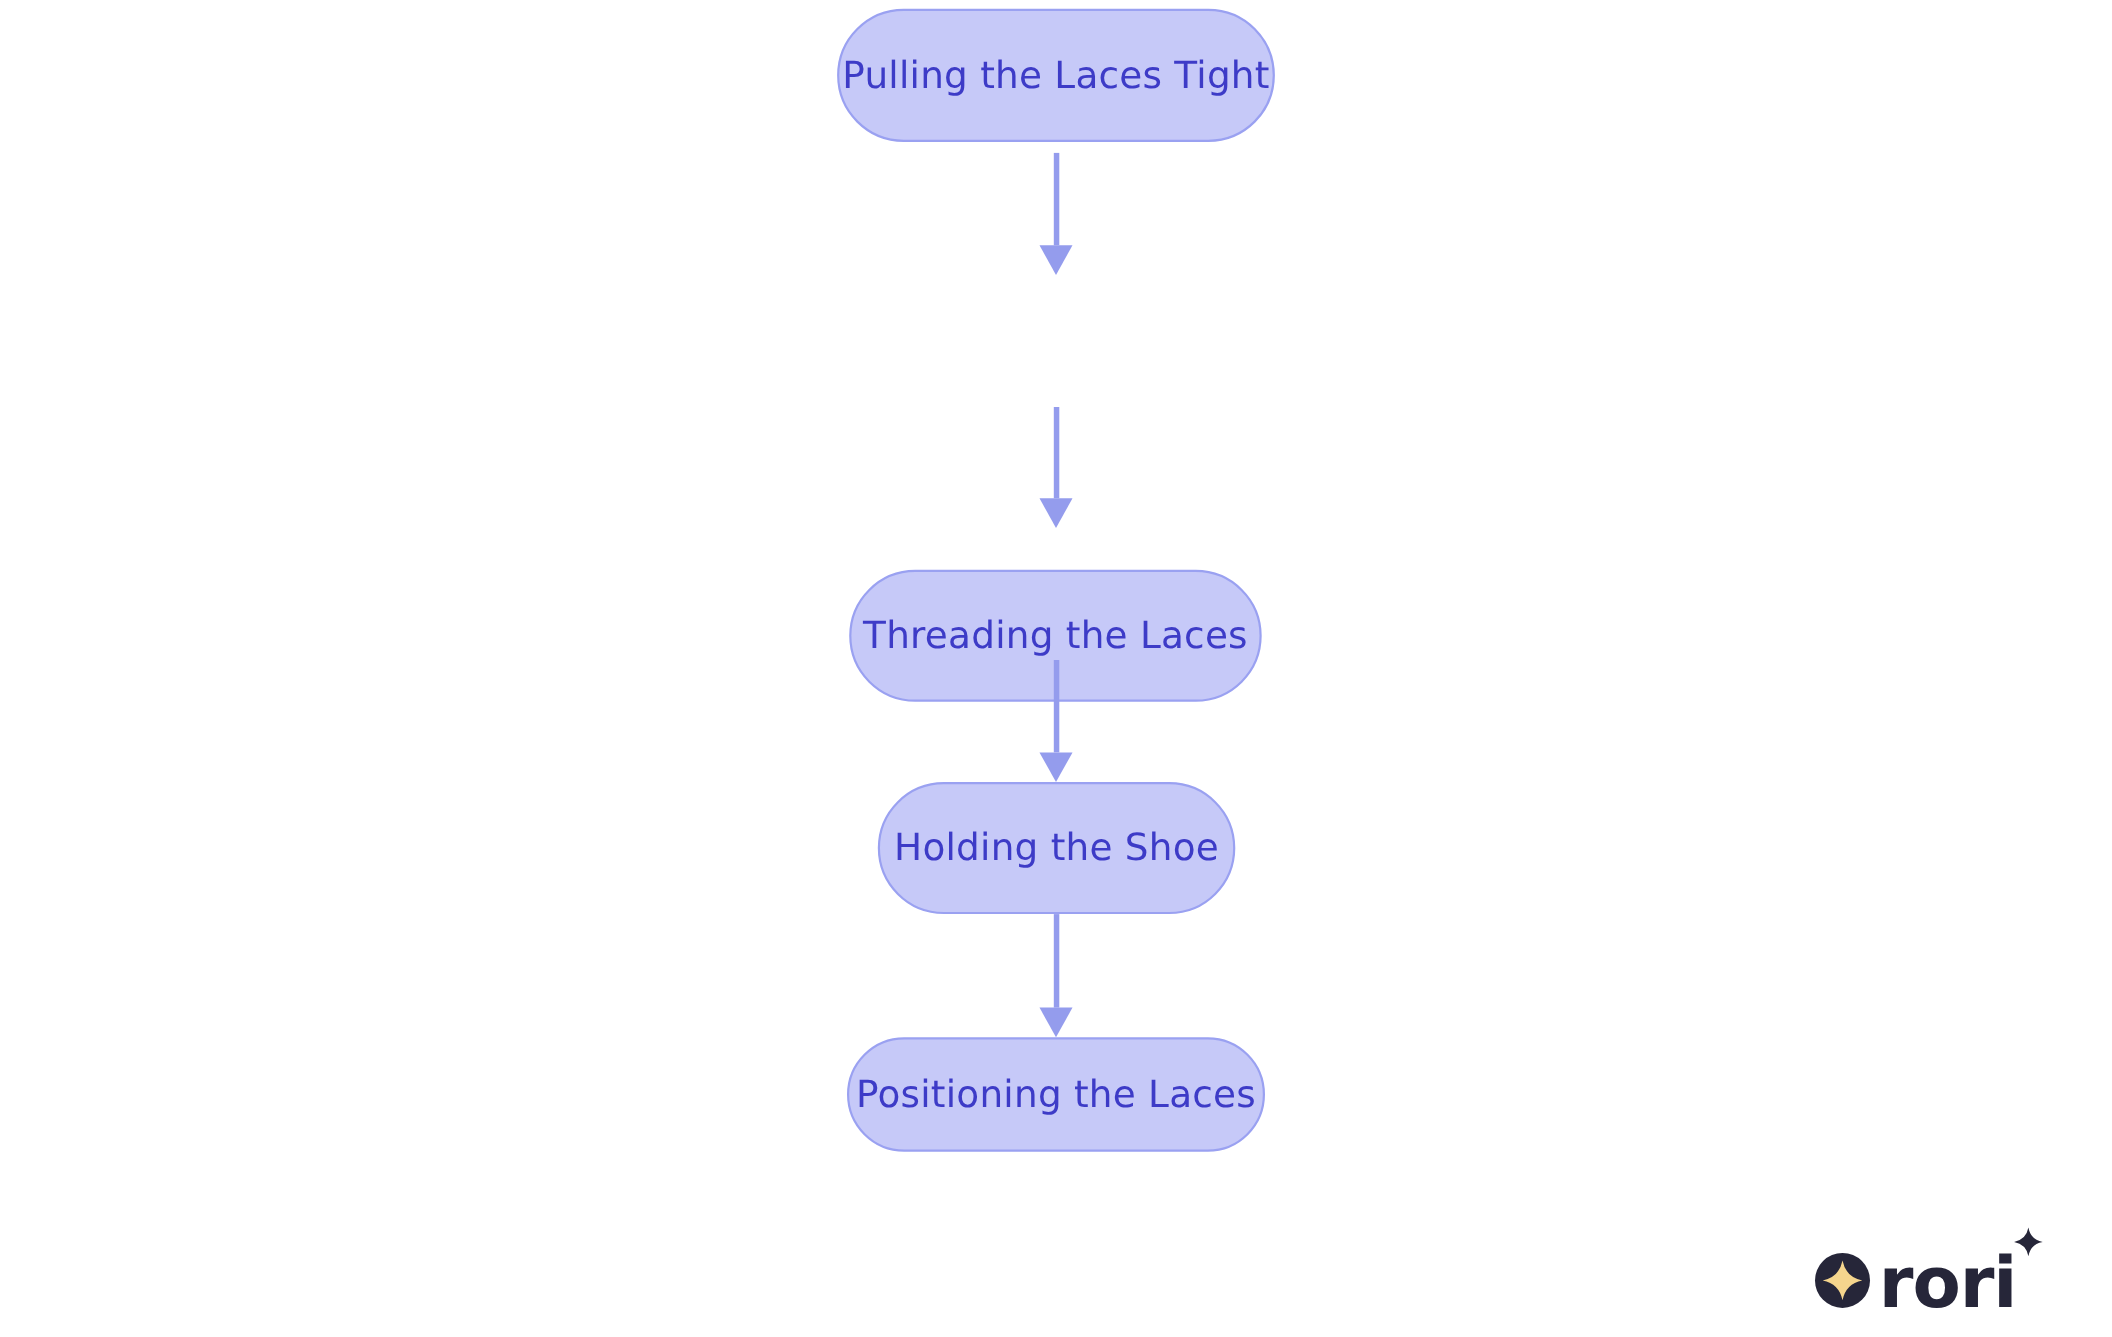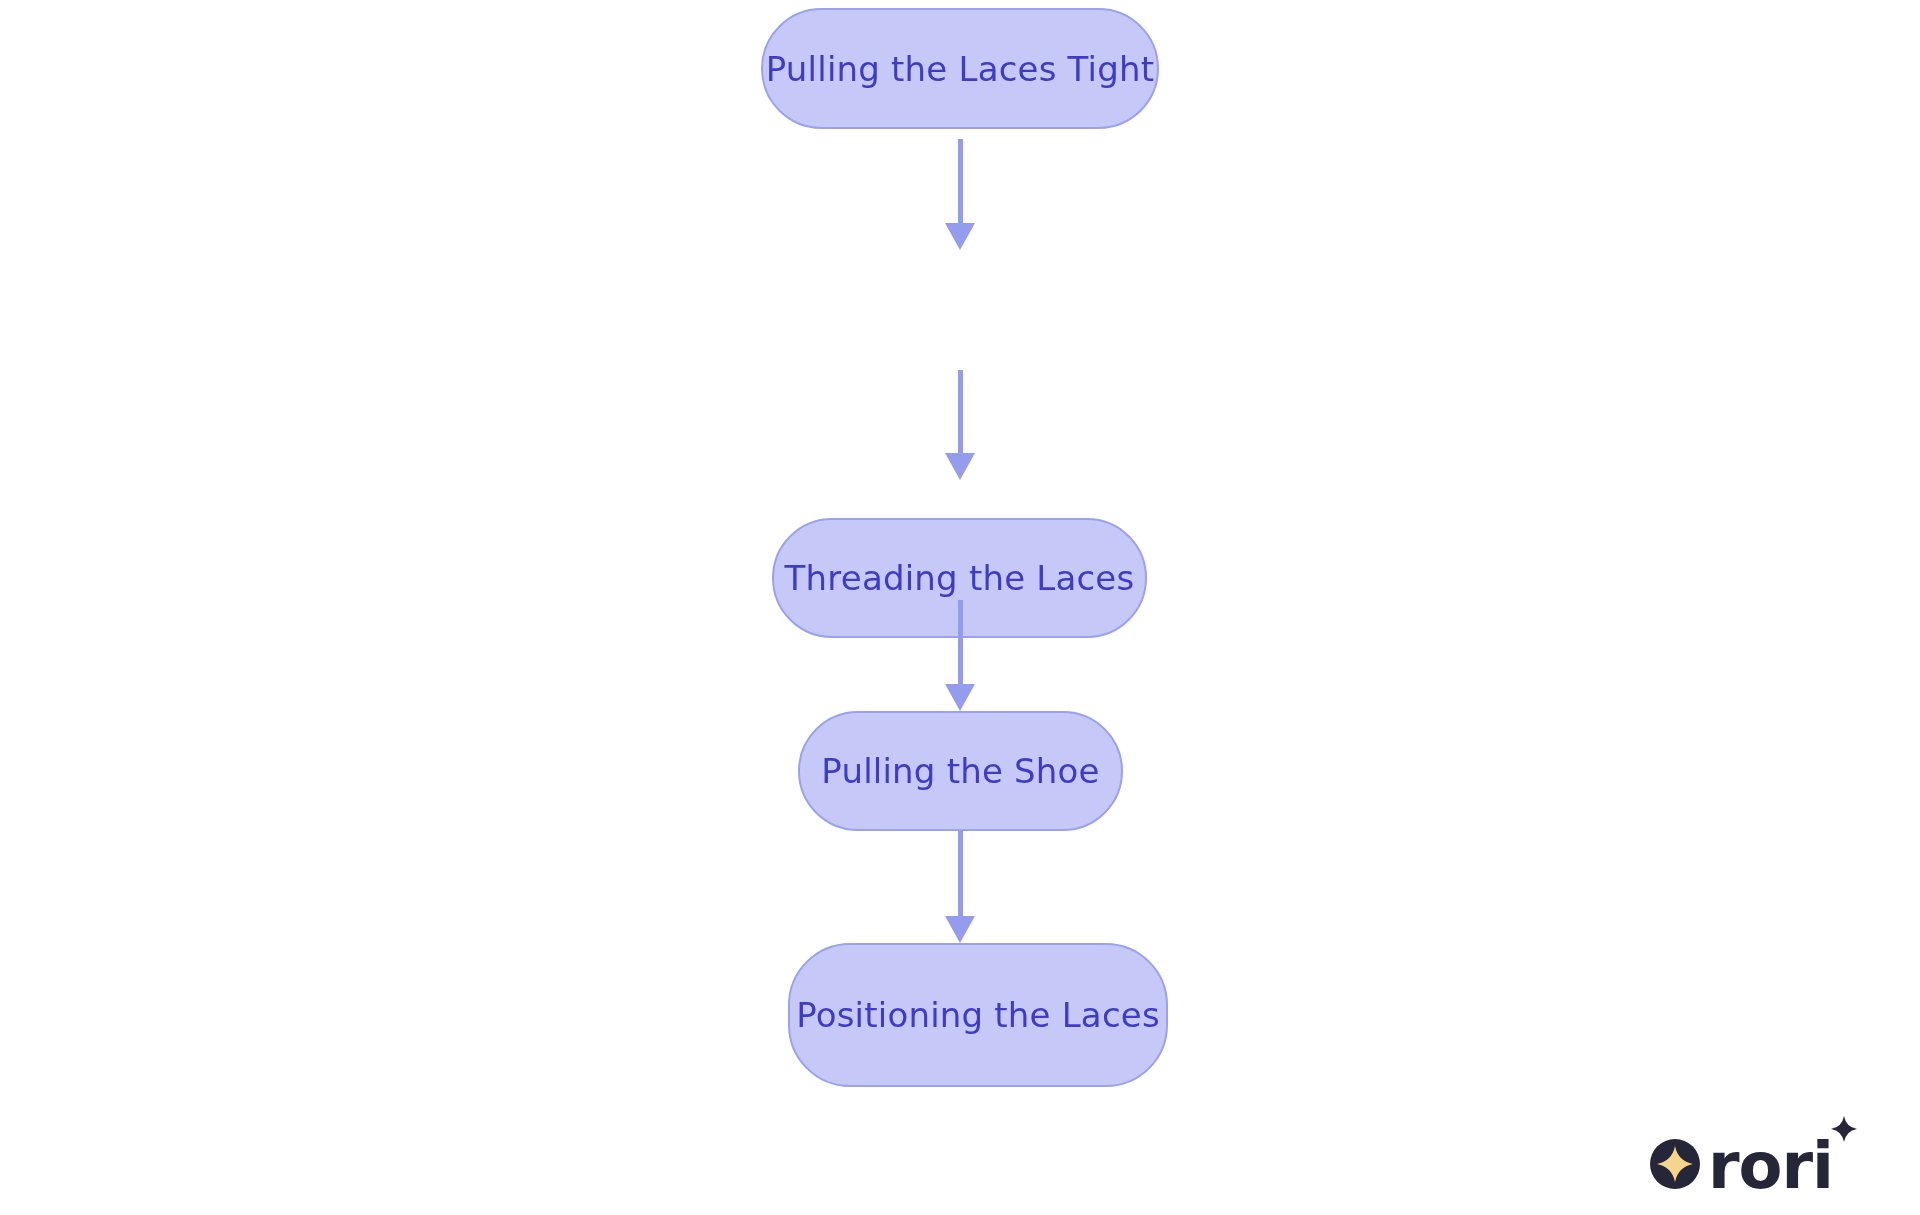--- a/index.html
+++ b/index.html
@@ -94,29 +94,29 @@
   <div class="node" style="left:772px; top:480px; width:375px; height:120px;margin-top:38px;">
     <span class="node-label">Threading the Laces</span>
   </div>
 
   <div class="arrow" style="top:600px; height:111px;">
     <div class="arrow-line"></div>
     <div class="arrow-head"></div>
   </div>
 
   <div class="node" style="left:798px; top:711px; width:325px; height:120px;">
-    <span class="node-label">Pulling the Shoe</span>
+    <span class="node-label">Holding the Shoe</span>
   </div>
 
   <div class="arrow" style="top:831px; height:112px;">
     <div class="arrow-line"></div>
     <div class="arrow-head"></div>
   </div>
 
-  <div class="node" style="left:788px; top:943px; width:380px; height:144px;">
+  <div class="node" style="left:770px; top:943px; width:380px; height:104px;">
     <span class="node-label">Positioning the Laces</span>
   </div>
 
 </div>
 
 <div class="logo">
   <svg width="215" height="88" viewBox="0 0 215 88">
 
     <g>
       <circle cx="27" cy="52" r="25" fill="#262639"></circle>

